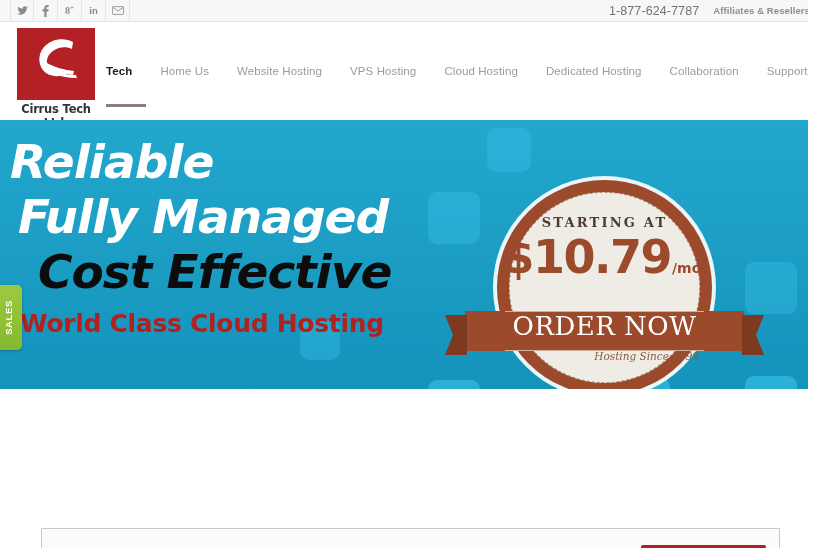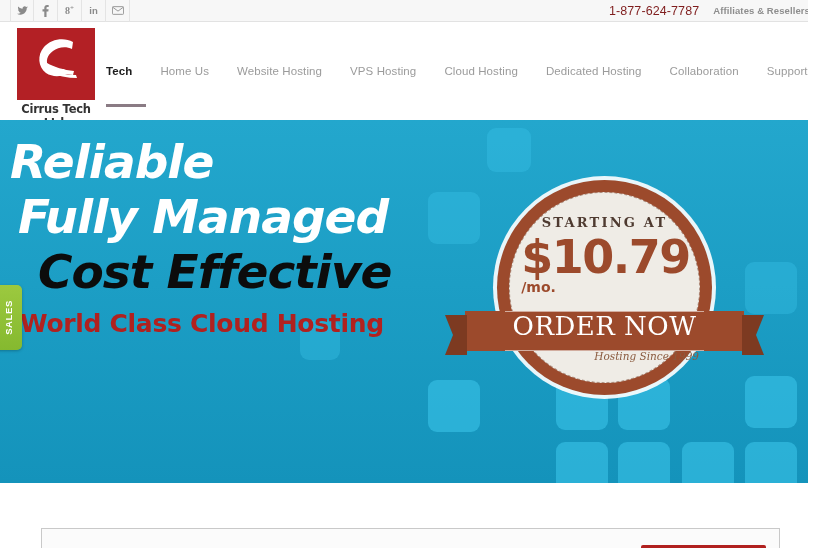--- a/index.html
+++ b/index.html
@@ -23,21 +23,21 @@
     display: flex; align-items: center; justify-content: center;
     border-right: 1px solid #e4e4e4;
     color: #8a8a8a; font-size: 10px; line-height: 1;
   }
   .social-item:first-child { border-left: 1px solid #e4e4e4; margin-left: 10px; }
   .social-item svg { display: block; }
   .topbar-right {
     margin-left: auto; display: flex; align-items: center; gap: 14px;
     padding-right: 10px;
   }
-  .phone { font-size: 12.5px; color: #7f1d1d; letter-spacing: .1px; font-weight: 400; }
+  .phone { font-size: 12.5px; color: #737373; letter-spacing: .1px; font-weight: 400; }
   .affiliates { font-size: 9.5px; color: #8e8e8e; font-weight: 700; letter-spacing: .1px; }
 
   
   .header {
     position: absolute; left: 0; top: 22px; width: 820px; height: 98px;
     background: #ffffff;
   }
   .logo-wrap {
     position: absolute; left: 17px; top: 6px; width: 78px; text-align: center;
   }
@@ -61,21 +61,21 @@
   }
   .nav-item.active { color: #1d1d1d; font-weight: 700; }
   .nav-item.active::after {
     content: ""; position: absolute; left: 0; right: 0; bottom: -30px;
     height: 3px; background: #8a7b84;
   }
   .nav-item:first-child { padding-left: 0; }
 
   
   .hero {
-    position: absolute; left: 0; top: 120px; width: 808px; height: 363px;
+    position: absolute; left: 0; top: 120px; width: 808px; height: 269px;
     background: linear-gradient(180deg, #23a7cd 0%, #1c9ec5 45%, #1493bb 100%);
     overflow: hidden;
   }
   .sq {
     position: absolute; border-radius: 9px;
     background: #39c2e6; opacity: .62;
   }
   .sq.dim { background: #3cc6ea; opacity: .35; }
 
   .hero-copy { position: absolute; left: 10px; top: 18px; width: 430px; }
@@ -118,21 +118,21 @@
     border: 1px dashed #b39a8d;
     display: flex; flex-direction: column; align-items: center;
   }
   .badge-starting {
     margin-top: 22px; font-size: 13px; letter-spacing: 2.2px;
     color: #4e3a30; font-family: "DejaVu Serif", serif; font-weight: bold;
   }
   .badge-price {
     margin-top: 4px; color: #9c4a2c; font-weight: 700; line-height: 1;
     font-family: "DejaVu Sans", sans-serif;
-    display: flex; align-items: baseline; flex-direction: column;
+    display: flex; align-items: baseline;
   }
   .badge-price .amt { font-size: 46px; letter-spacing: -1.5px; }
   .badge-price .per { font-size: 14px; margin-left: 1px; font-weight: 700; }
   .badge-since {
     position: absolute; bottom: 20px; left: 0; right: 0; text-align: right;
     font-size: 10.5px; font-style: italic; color: #8a5a3e;
     font-family: "DejaVu Serif", serif;
   }
   .ribbon {
     position: absolute; left: -32px; top: 131px; width: 279px; height: 40px;

